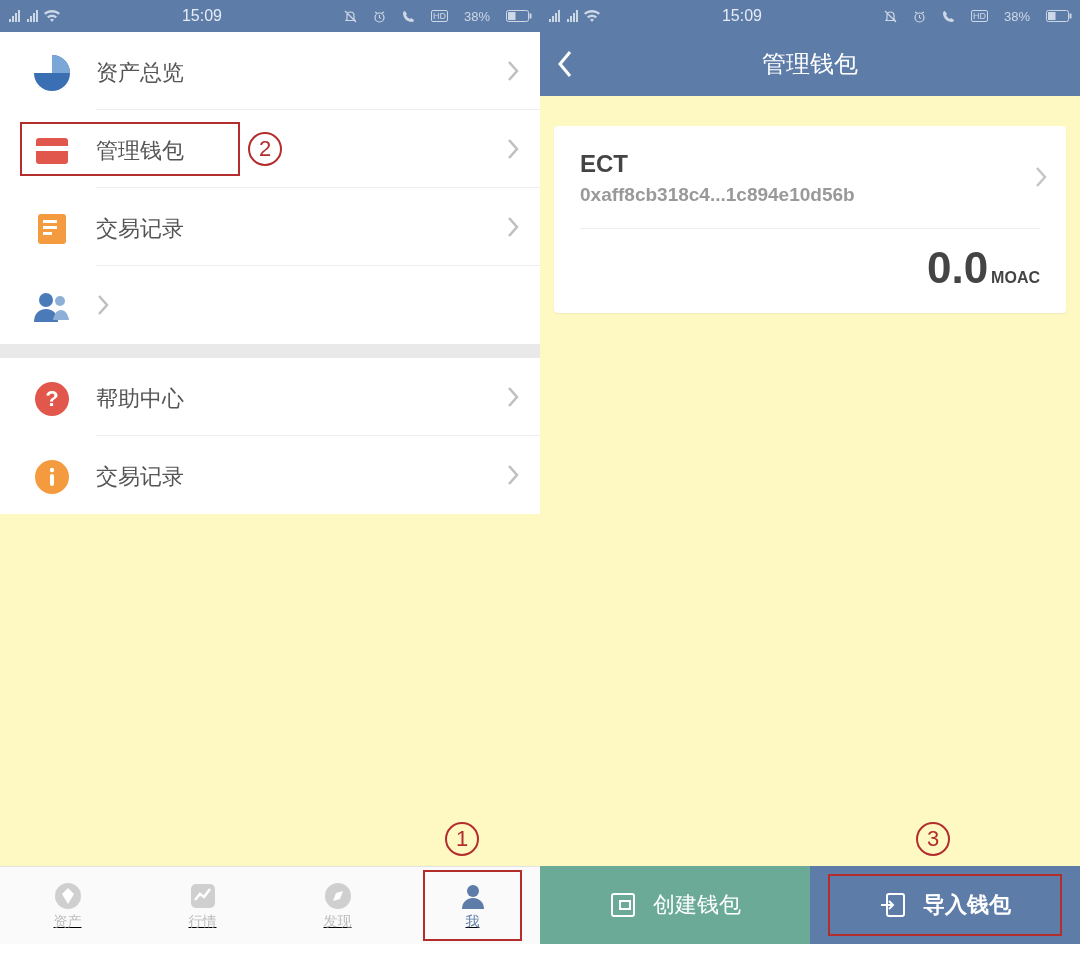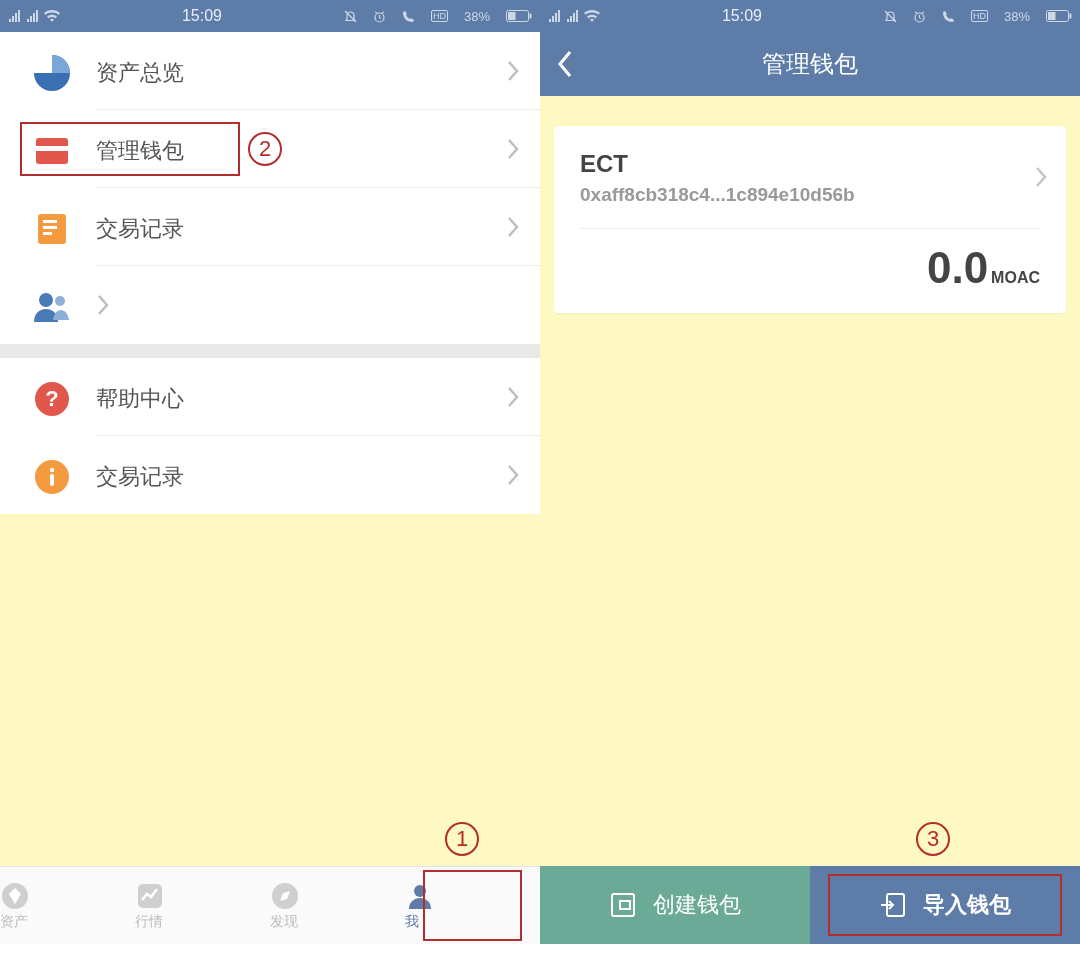--- a/index.html
+++ b/index.html
@@ -26,21 +26,21 @@
     .list-item .chevron { color: #bfbfbf; }
     .list-item .divider { position: absolute; bottom: 0; left: 96px; right: 0; height: 1px; background: #eee; }
     .gap { height: 14px; background: #e9e9e9; }
     .red-box { position: absolute; border: 2px solid #b32d2d; pointer-events: none; }
 
     
     .anno { position: absolute; width: 34px; height: 34px; border: 2px solid #b32d2d; border-radius: 50%; color: #b32d2d; font-size: 22px; display: flex; align-items: center; justify-content: center; background: transparent; pointer-events: none; z-index: 10; }
 
     
     .tabbar { margin-top: auto; height: 78px; background: #fafafa; border-top: 1px solid #e3e3e3; display: flex; }
-    .tab { flex: 1; display: flex; flex-direction: column; align-items: flex-start; justify-content: center; gap: 2px; position: relative; }
+    .tab { flex: 1; display: flex; flex-direction: column; align-items: center; justify-content: center; gap: 2px; position: relative; text-decoration: underline; }
     .tab-icon { width: 30px; height: 30px; display: flex; align-items: center; justify-content: center; }
     .tab-label { font-size: 14px; color: #bbb; }
     .tab.active .tab-label { color: #5e7ca8; }
 
     
     .wallet-body { padding: 30px 14px; font-weight: bold; }
     .wallet-card { background: #fff; border-radius: 4px; padding: 24px 26px 20px; box-shadow: 0 1px 2px rgba(0,0,0,0.06); position: relative; }
     .wallet-name { font-size: 24px; color: #444; margin-bottom: 6px; }
     .wallet-addr { font-size: 19px; color: #999; }
     .wallet-chevron { position: absolute; right: 18px; top: 40px; color: #c5c5c5; }

